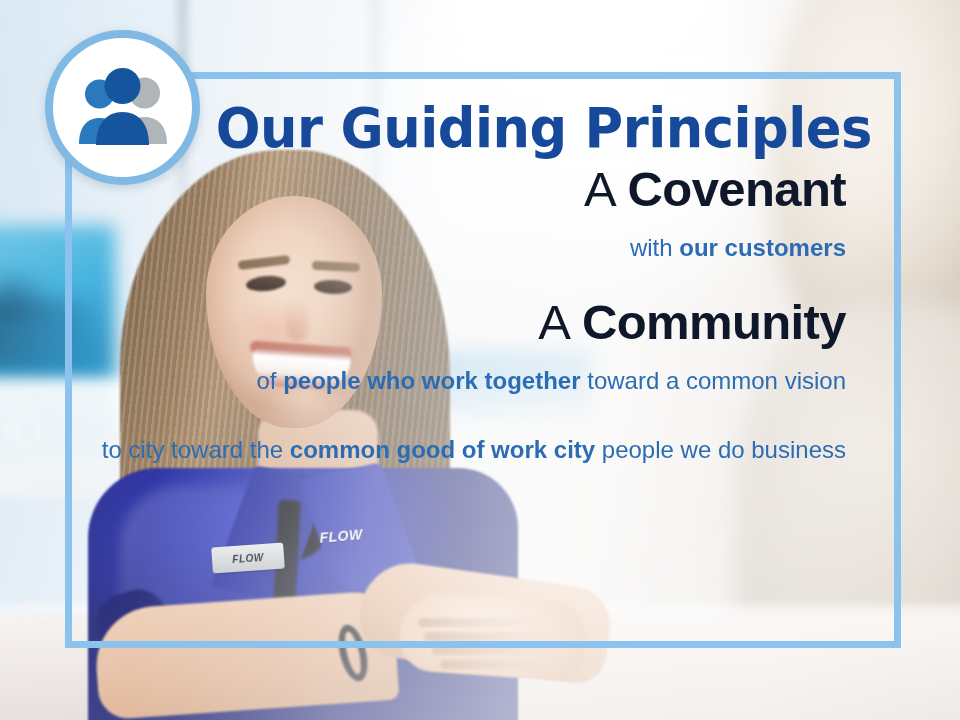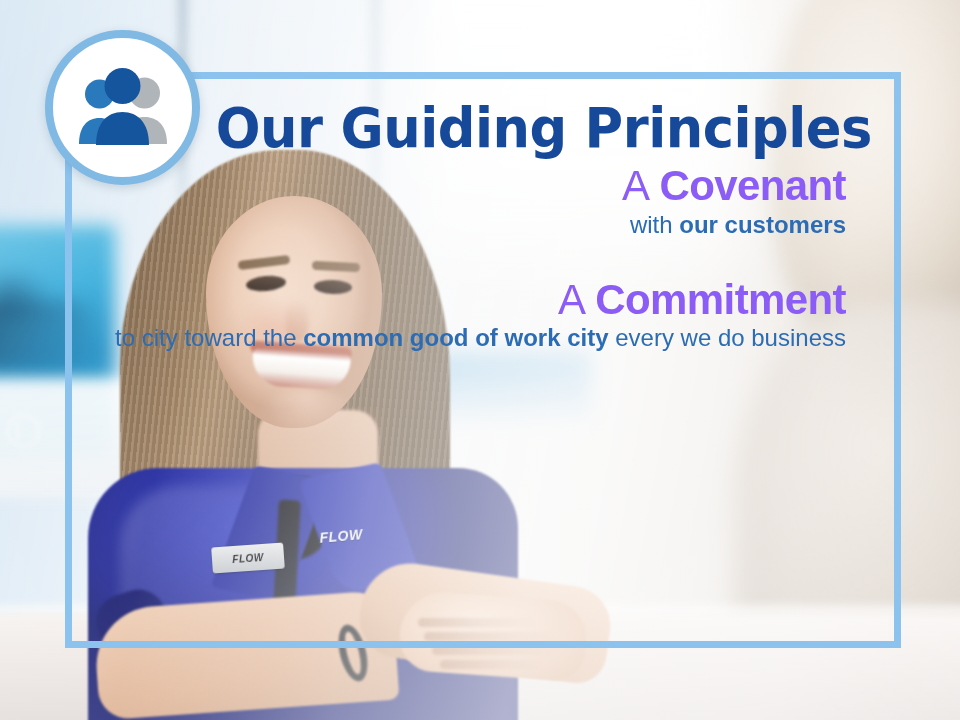--- a/index.html
+++ b/index.html
@@ -344,33 +344,33 @@
     padding-left:120px;
     margin-top:20px;
     transform:scaleX(0.94);
     transform-origin:center;
     white-space:nowrap;
   }
 
   .principle{ margin-top:20px; }
   .p-head{
     font-family:"Liberation Sans", sans-serif;
-    font-size:42px;
+    font-size:49px;
     line-height:1.06;
-    color:#8b5cf6;
+    color:#0f172a;
     white-space:nowrap;
   }
   .p-head .art{ font-weight:normal; letter-spacing:0px; }
   .p-head .key{ font-weight:bold; letter-spacing:-0.6px; }
   .p-body{
     font-family:"Liberation Sans", sans-serif;
     font-size:24px;
     line-height:1.30;
     color:#2b6cb4;
-    margin-top:0;
+    margin-top:16px;
   }
   .p-body b{ font-weight:bold; }
 
   .g1{ margin-top:8px; }
   .g2{ margin-top:34px; }
   .g3{ margin-top:38px; }
 </style>
 </head>
 <body>
 
@@ -459,23 +459,26 @@
     <div class="page-title">Our Guiding Principles</div>
 
     <div class="principle g1">
       <div class="p-head">
         <span class="art">A</span>
         <span class="key">Covenant</span>
       </div>
       <div class="p-body"><span>with </span><b>our customers</b></div>
     </div>
 
-
-    <div class="principle g3">
+    <div class="principle g2">
       <div class="p-head">
         <span class="art">A</span>
-        <span class="key">Commitment</span>
+        <span class="key">Community</span>
       </div>
-      <div class="p-body"><span>to city toward the </span><b>common good of work city</b><span> every we do business</span></div>
+      <div class="p-body"><span>of </span><b>people who work together</b><span> toward a common vision</span></div>
+    </div>
+
+    <div class="principle g3">
+      <div class="p-body"><span>to city toward the </span><b>common good of work city</b><span> people we do business</span></div>
     </div>
 
   </div>
 </div>
 
 </body></html>

